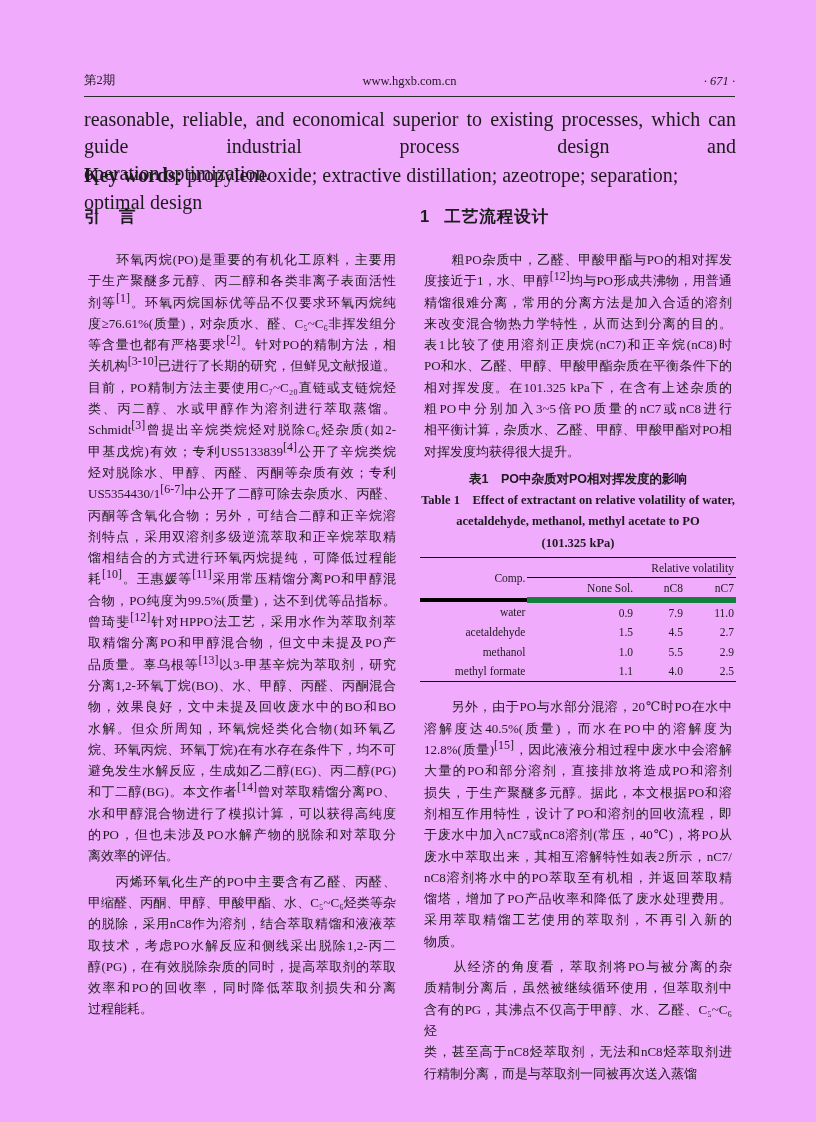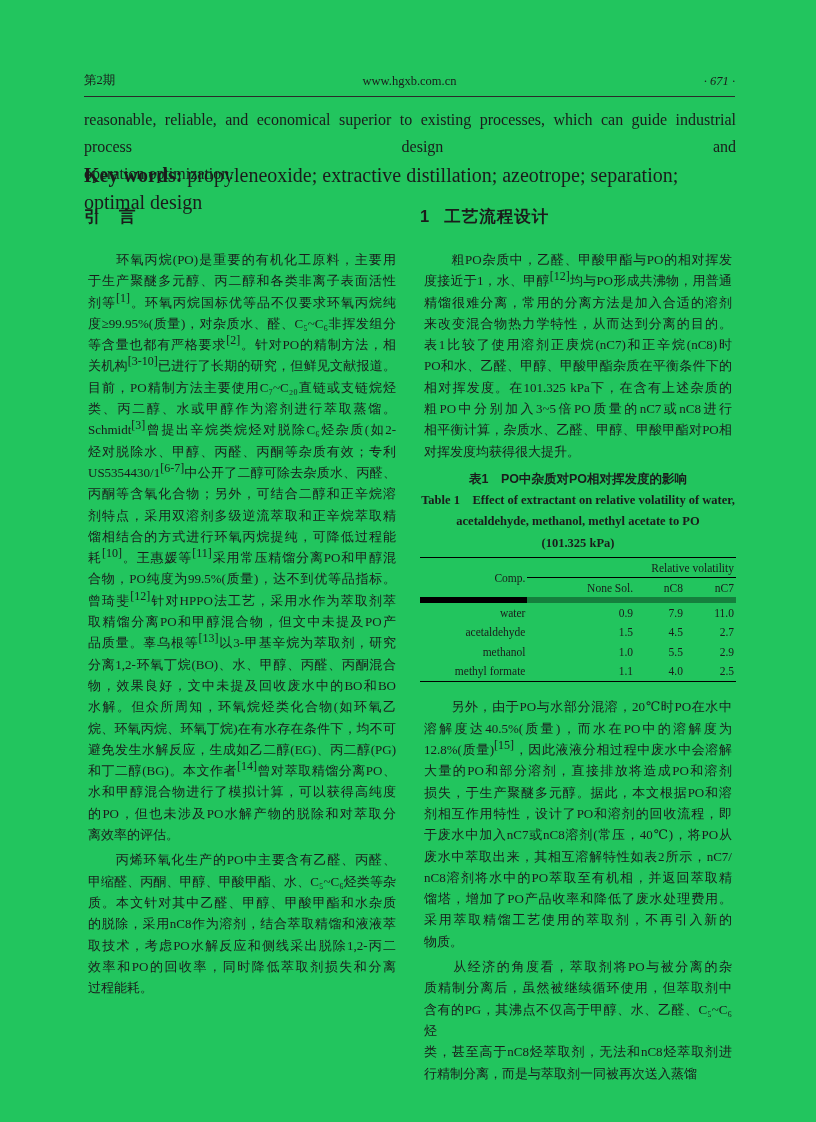--- a/index.html
+++ b/index.html
@@ -1,35 +1,35 @@
 <!DOCTYPE html>
 <html><head>
 <meta charset="utf-8">
 <style>
   html,body{margin:0;padding:0;}
   body{
     width:816px;height:1122px;background:#ffffff;color:#1b1b1b;
     font-family:"Liberation Serif","DejaVu Serif",serif;
     -webkit-font-smoothing:antialiased;
   }
-  .page{position:relative;width:816px;height:1122px;overflow:hidden;background:#22c55e;}
+  .page{position:relative;width:816px;height:1122px;overflow:hidden;background:#f0abfc;}
 
   
   .pagehead{
     position:absolute;left:84px;top:74px;width:651px;
     border-bottom:1.2px solid #2a2a2a;padding-bottom:7px;
     font-size:12.5px;
   }
   .pagehead .hl{position:absolute;left:0;bottom:7px;}
   .pagehead .hc{display:block;text-align:center;}
   .pagehead .hr{position:absolute;right:0;bottom:7px;font-style:italic;}
 
   
   .abstract{position:absolute;left:84px;top:106px;width:652px;}
-  .abstract .cn-line{font-size:16px;line-height:27px;text-align:justify;text-align-last:justify;}
+  .abstract .cn-line{font-size:20px;line-height:27px;text-align:justify;text-align-last:justify;}
   .abstract .cn-line.last{text-align-last:left;}
   .kwline{position:absolute;left:84px;top:162px;width:652px;font-size:20px;line-height:27px;}
   .kwline b{font-weight:bold;}
   .kwline .kw{margin-left:5px;}
 
   
   .col{position:absolute;top:196px;width:316px;}
   .col-left{left:84px;}
   .col-right{left:420px;}
 
@@ -62,21 +62,21 @@
   table.datatable{
     width:100%;border-collapse:collapse;margin-top:3px;
     font-size:11.5px;
     border-top:1.6px solid #000;border-bottom:1.6px solid #000;
   }
   table.datatable th,table.datatable td{
     font-weight:normal;text-align:right;padding:2.5px 2px;
   }
   table.datatable th{line-height:14px;}
   th.group{border-bottom:0.8px solid #000;}
-  th.comp{border-bottom:6px solid #000000;width:34%;}
+  th.comp{border-bottom:4px solid #000000;width:34%;}
   tr.subrow th{border-bottom:6px solid #15803d;}
   table.datatable td{line-height:14.5px;}
 
   .para{margin:4px;}
   .para2-gap{margin-top:14px;}
 </style>
 </head>
 <body>
 
 <div class="page">
@@ -95,26 +95,27 @@
   <div class="kwline">
     <b>Key words:</b><span class="kw">propyleneoxide; extractive distillation; azeotrope; separation; optimal design</span>
   </div>
 
   <div class="col col-left">
     <h2 class="sechead">引　言</h2>
     <div class="para">
         <div class="cn-line">　　环氧丙烷(PO)是重要的有机化工原料，主要用</div>
         <div class="cn-line">于生产聚醚多元醇、丙二醇和各类非离子表面活性</div>
         <div class="cn-line">剂等<sup>[1]</sup>。环氧丙烷国标优等品不仅要求环氧丙烷纯</div>
-        <div class="cn-line">度≥99.95%(质量)，对杂质水、醛、C₅~C₆非挥发组分</div>
+        <div class="cn-line">度≥76.61%(质量)，对杂质水、醛、C₅~C₆非挥发组分</div>
         <div class="cn-line">等含量也都有严格要求<sup>[2]</sup>。针对PO的精制方法，相</div>
         <div class="cn-line">关机构<sup>[3-10]</sup>已进行了长期的研究，但鲜见文献报道。</div>
         <div class="cn-line">目前，PO精制方法主要使用C₇~C₂₀直链或支链烷烃</div>
         <div class="cn-line">类、丙二醇、水或甲醇作为溶剂进行萃取蒸馏。</div>
         <div class="cn-line">Schmidt<sup>[3]</sup>曾提出辛烷类烷烃对脱除C₆烃杂质(如2-</div>
+        <div class="cn-line">甲基戊烷)有效；专利US5133839<sup>[4]</sup>公开了辛烷类烷</div>
         <div class="cn-line">烃对脱除水、甲醇、丙醛、丙酮等杂质有效；专利</div>
         <div class="cn-line">US5354430/1<sup>[6-7]</sup>中公开了二醇可除去杂质水、丙醛、</div>
         <div class="cn-line">丙酮等含氧化合物；另外，可结合二醇和正辛烷溶</div>
         <div class="cn-line">剂特点，采用双溶剂多级逆流萃取和正辛烷萃取精</div>
         <div class="cn-line">馏相结合的方式进行环氧丙烷提纯，可降低过程能</div>
         <div class="cn-line">耗<sup>[10]</sup>。王惠媛等<sup>[11]</sup>采用常压精馏分离PO和甲醇混</div>
         <div class="cn-line">合物，PO纯度为99.5%(质量)，达不到优等品指标。</div>
         <div class="cn-line">曾琦斐<sup>[12]</sup>针对HPPO法工艺，采用水作为萃取剂萃</div>
         <div class="cn-line">取精馏分离PO和甲醇混合物，但文中未提及PO产</div>
         <div class="cn-line">品质量。辜乌根等<sup>[13]</sup>以3-甲基辛烷为萃取剂，研究</div>
@@ -124,23 +125,23 @@
         <div class="cn-line">烷、环氧丙烷、环氧丁烷)在有水存在条件下，均不可</div>
         <div class="cn-line">避免发生水解反应，生成如乙二醇(EG)、丙二醇(PG)</div>
         <div class="cn-line">和丁二醇(BG)。本文作者<sup>[14]</sup>曾对萃取精馏分离PO、</div>
         <div class="cn-line">水和甲醇混合物进行了模拟计算，可以获得高纯度</div>
         <div class="cn-line">的PO，但也未涉及PO水解产物的脱除和对萃取分</div>
         <div class="cn-line last">离效率的评估。</div>
       </div>
     <div class="para">
         <div class="cn-line">　　丙烯环氧化生产的PO中主要含有乙醛、丙醛、</div>
         <div class="cn-line">甲缩醛、丙酮、甲醇、甲酸甲酯、水、C₅~C₆烃类等杂</div>
-        <div class="cn-line">质。本文针对其中乙醛、甲醇、甲酸甲酯和水杂质</div>
         <div class="cn-line">的脱除，采用nC8作为溶剂，结合萃取精馏和液液萃</div>
         <div class="cn-line">取技术，考虑PO水解反应和侧线采出脱除1,2-丙二</div>
+        <div class="cn-line">醇(PG)，在有效脱除杂质的同时，提高萃取剂的萃取</div>
         <div class="cn-line">效率和PO的回收率，同时降低萃取剂损失和分离</div>
         <div class="cn-line last">过程能耗。</div>
       </div>
   </div>
 
   <div class="col col-right">
     <h2 class="sechead"><span class="num">1</span><span>工艺流程设计</span></h2>
     <div class="para">
         <div class="cn-line">　　粗PO杂质中，乙醛、甲酸甲酯与PO的相对挥发</div>
         <div class="cn-line">度接近于1，水、甲醇<sup>[12]</sup>均与PO形成共沸物，用普通</div>

